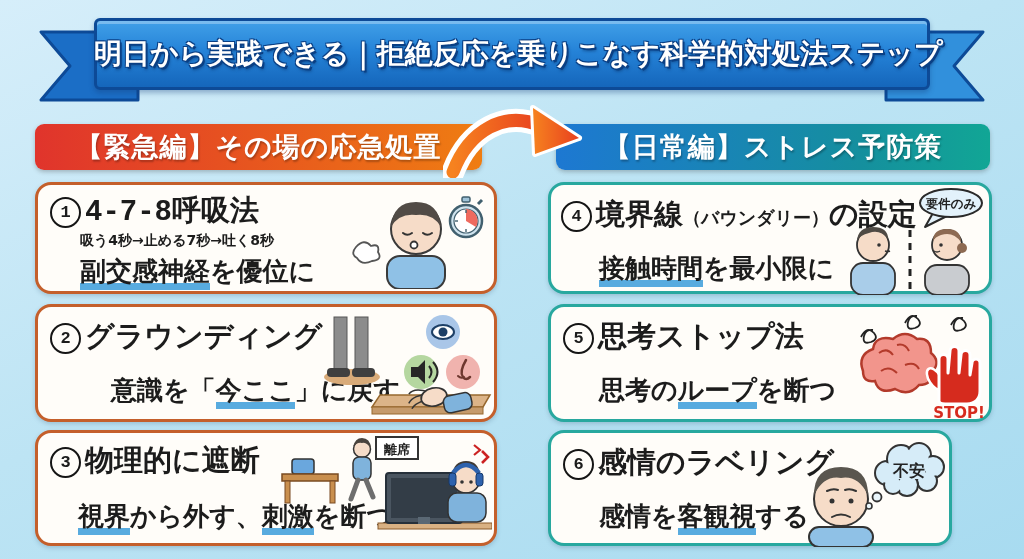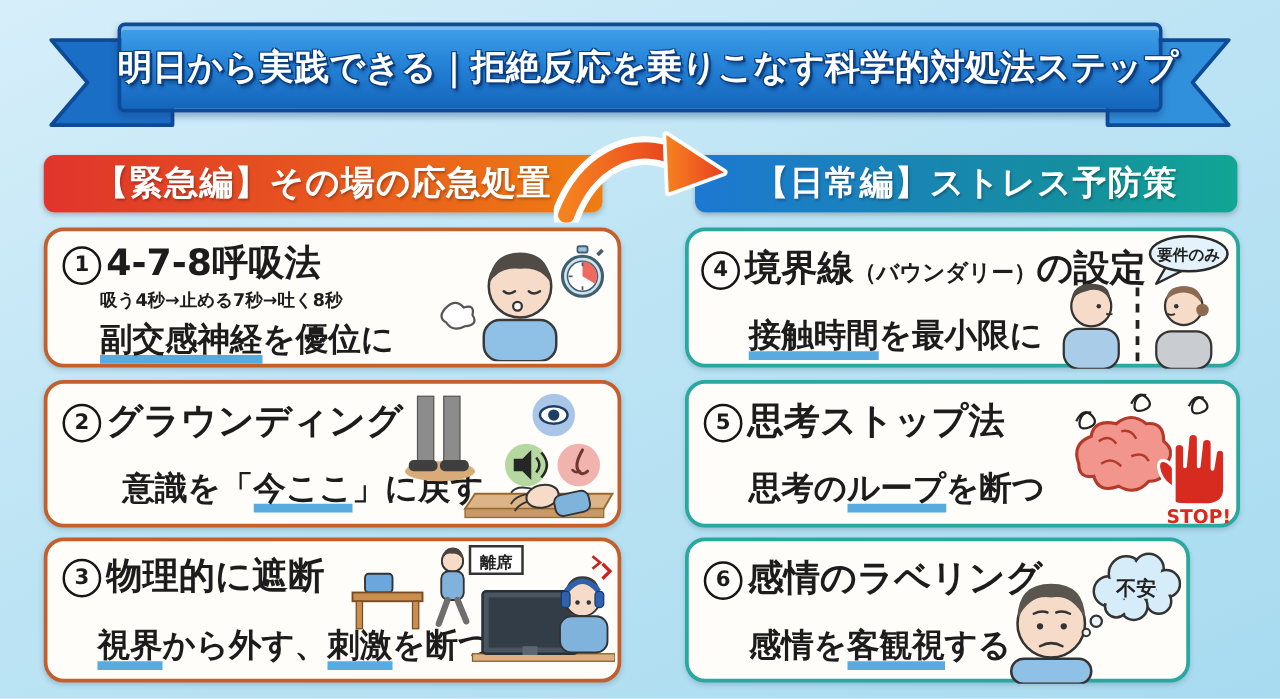--- a/index.html
+++ b/index.html
@@ -27,21 +27,21 @@
     position:absolute;height:46px;border-radius:9px;color:#fff;text-align:center;
     line-height:46px;font-size:27px;letter-spacing:1px;white-space:nowrap;
     text-shadow:1px 2px 2px rgba(0,0,0,.28);box-shadow:0 2px 4px rgba(60,60,60,.30);
   }
   .sec-h.em{left:35px;top:124px;width:447px;background:linear-gradient(90deg,#e0342c 0%,#e85a1d 55%,#ef7d12 100%);}
   .sec-h.daily{left:556px;top:124px;width:434px;background:linear-gradient(90deg,#1d78d2 0%,#158f9e 70%,#11a695 100%);}
   
   .card{position:absolute;background:#fffdf9;border-radius:16px;box-shadow:0 2px 4px rgba(60,90,120,.25);box-sizing:border-box;}
   .card.emL{border:3.5px solid #c45f2b;}
   .card.emR{border:3.5px solid #28a89f;}
-  .ttl{position:absolute;font-size:29px;white-space:nowrap;}
+  .ttl{position:absolute;font-size:29px;white-space:nowrap;font-family:Liberation Mono, monospace;}
   .ttl .sm{font-size:18px;}
   .sub{position:absolute;font-size:14px;white-space:nowrap;}
   .keyline{position:absolute;font-size:26px;white-space:nowrap;}
   .u{
     background-image:linear-gradient(#58abdf,#58abdf);
     background-repeat:no-repeat;background-size:100% 7px;background-position:left 100%;
     padding-bottom:4px;
   }
   .num{
     display:inline-flex;width:27px;height:27px;border:2.5px solid #151515;border-radius:50%;
@@ -104,21 +104,21 @@
         <path d="M55 44 q4 3.5 9 0" fill="none" stroke="#333" stroke-width="2" stroke-linecap="round"></path>
         <path d="M75 44 q4 3.5 9 0" fill="none" stroke="#333" stroke-width="2" stroke-linecap="round"></path>
         <circle cx="66" cy="56" r="3.5" fill="#fff" stroke="#333" stroke-width="1.8"></circle>
         <rect x="39" y="67" width="58" height="33" rx="13" fill="#8fc1e6" stroke="#3a3a3a" stroke-width="2"></rect>
       </g>
     </svg>
   </div>
 
   <div class="card emL" style="left:35px;top:304px;width:462px;height:118px">
     <div class="ttl" style="left:12px;top:10px"><span class="num">2</span><span>グラウンディング</span></div>
-    <div class="keyline" style="left:60px;top:66px"><span>意識を「</span><span class="u">今ここ</span><span>」に戻す</span></div>
+    <div class="keyline" style="left:73px;top:66px"><span>意識を「</span><span class="u">今ここ</span><span>」に戻す</span></div>
     <svg class="illus" style="right:2px;top:2px" width="170" height="112" viewBox="0 0 170 112">
       <g>
         <ellipse cx="30" cy="68" rx="28" ry="8" fill="#d9ab79"></ellipse>
         <rect x="12" y="8" width="13" height="52" fill="#8c8c8c" stroke="#565656" stroke-width="1"></rect>
         <rect x="33" y="8" width="13" height="52" fill="#8c8c8c" stroke="#565656" stroke-width="1"></rect>
         <rect x="5" y="59" width="23" height="9" rx="4" fill="#3f3f3f"></rect>
         <rect x="30" y="59" width="23" height="9" rx="4" fill="#3f3f3f"></rect>
       </g>
       <g>
         <circle cx="121" cy="23" r="17" fill="#a9c6e8"></circle>

